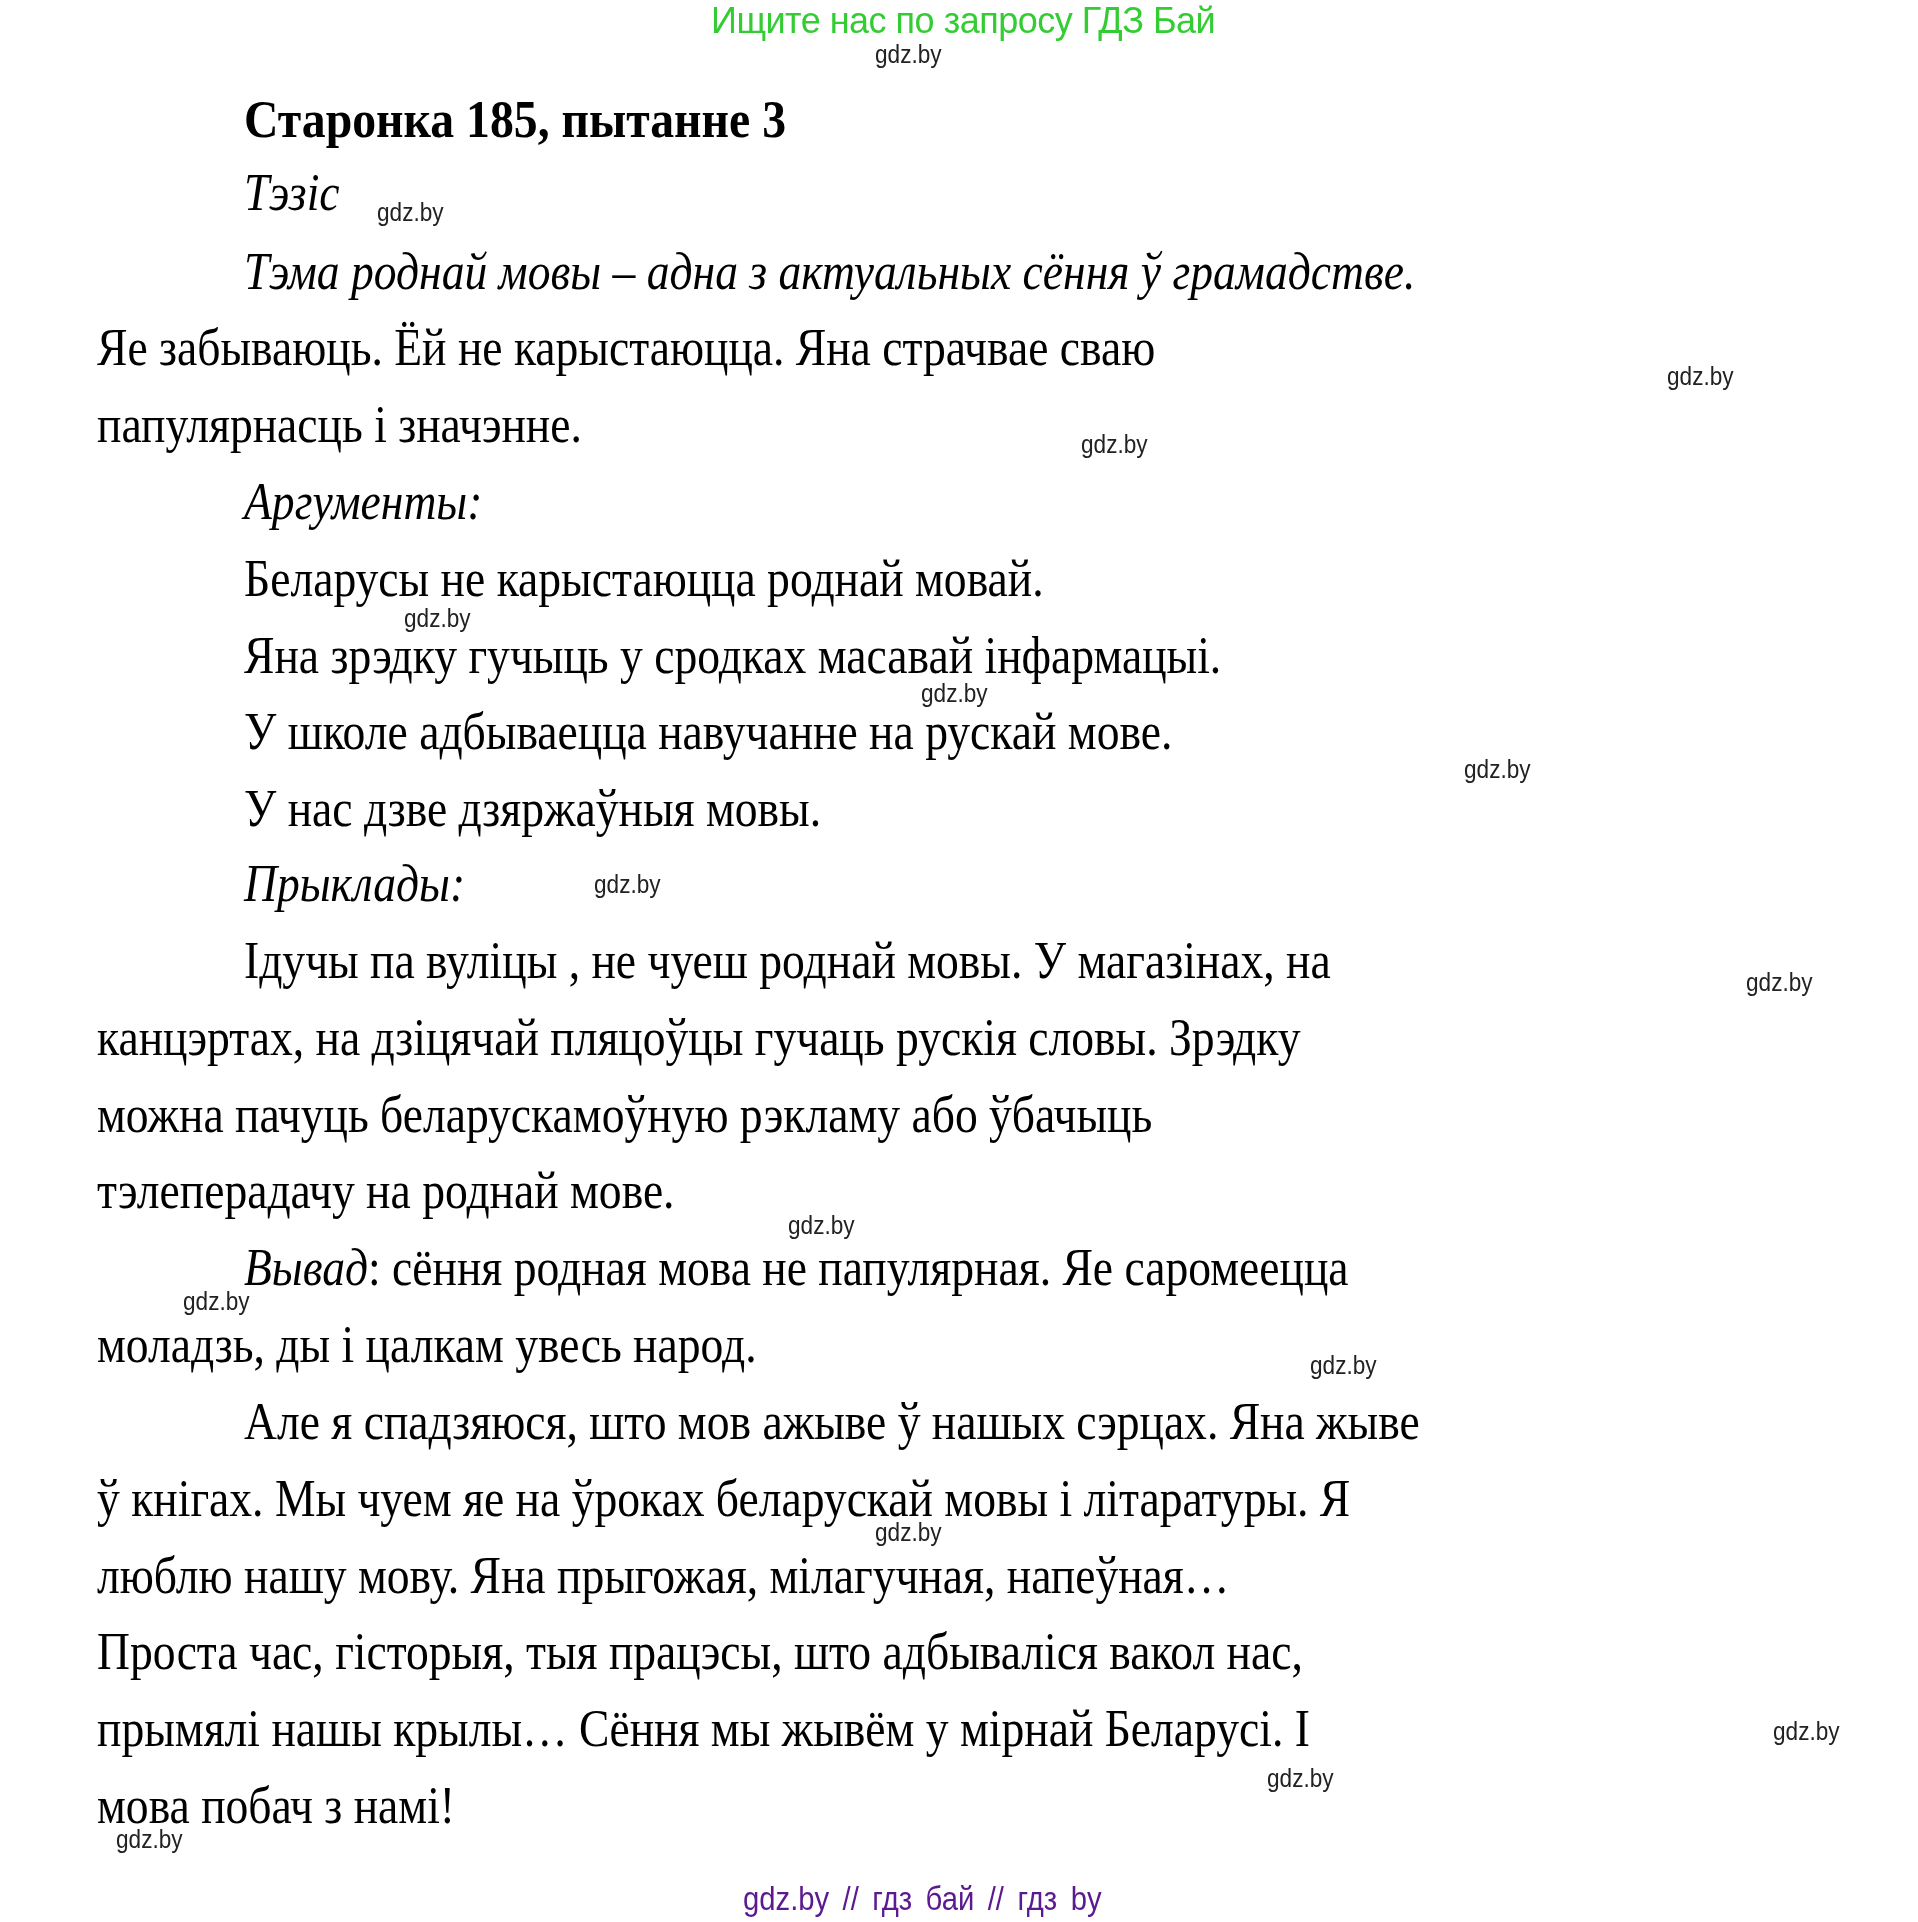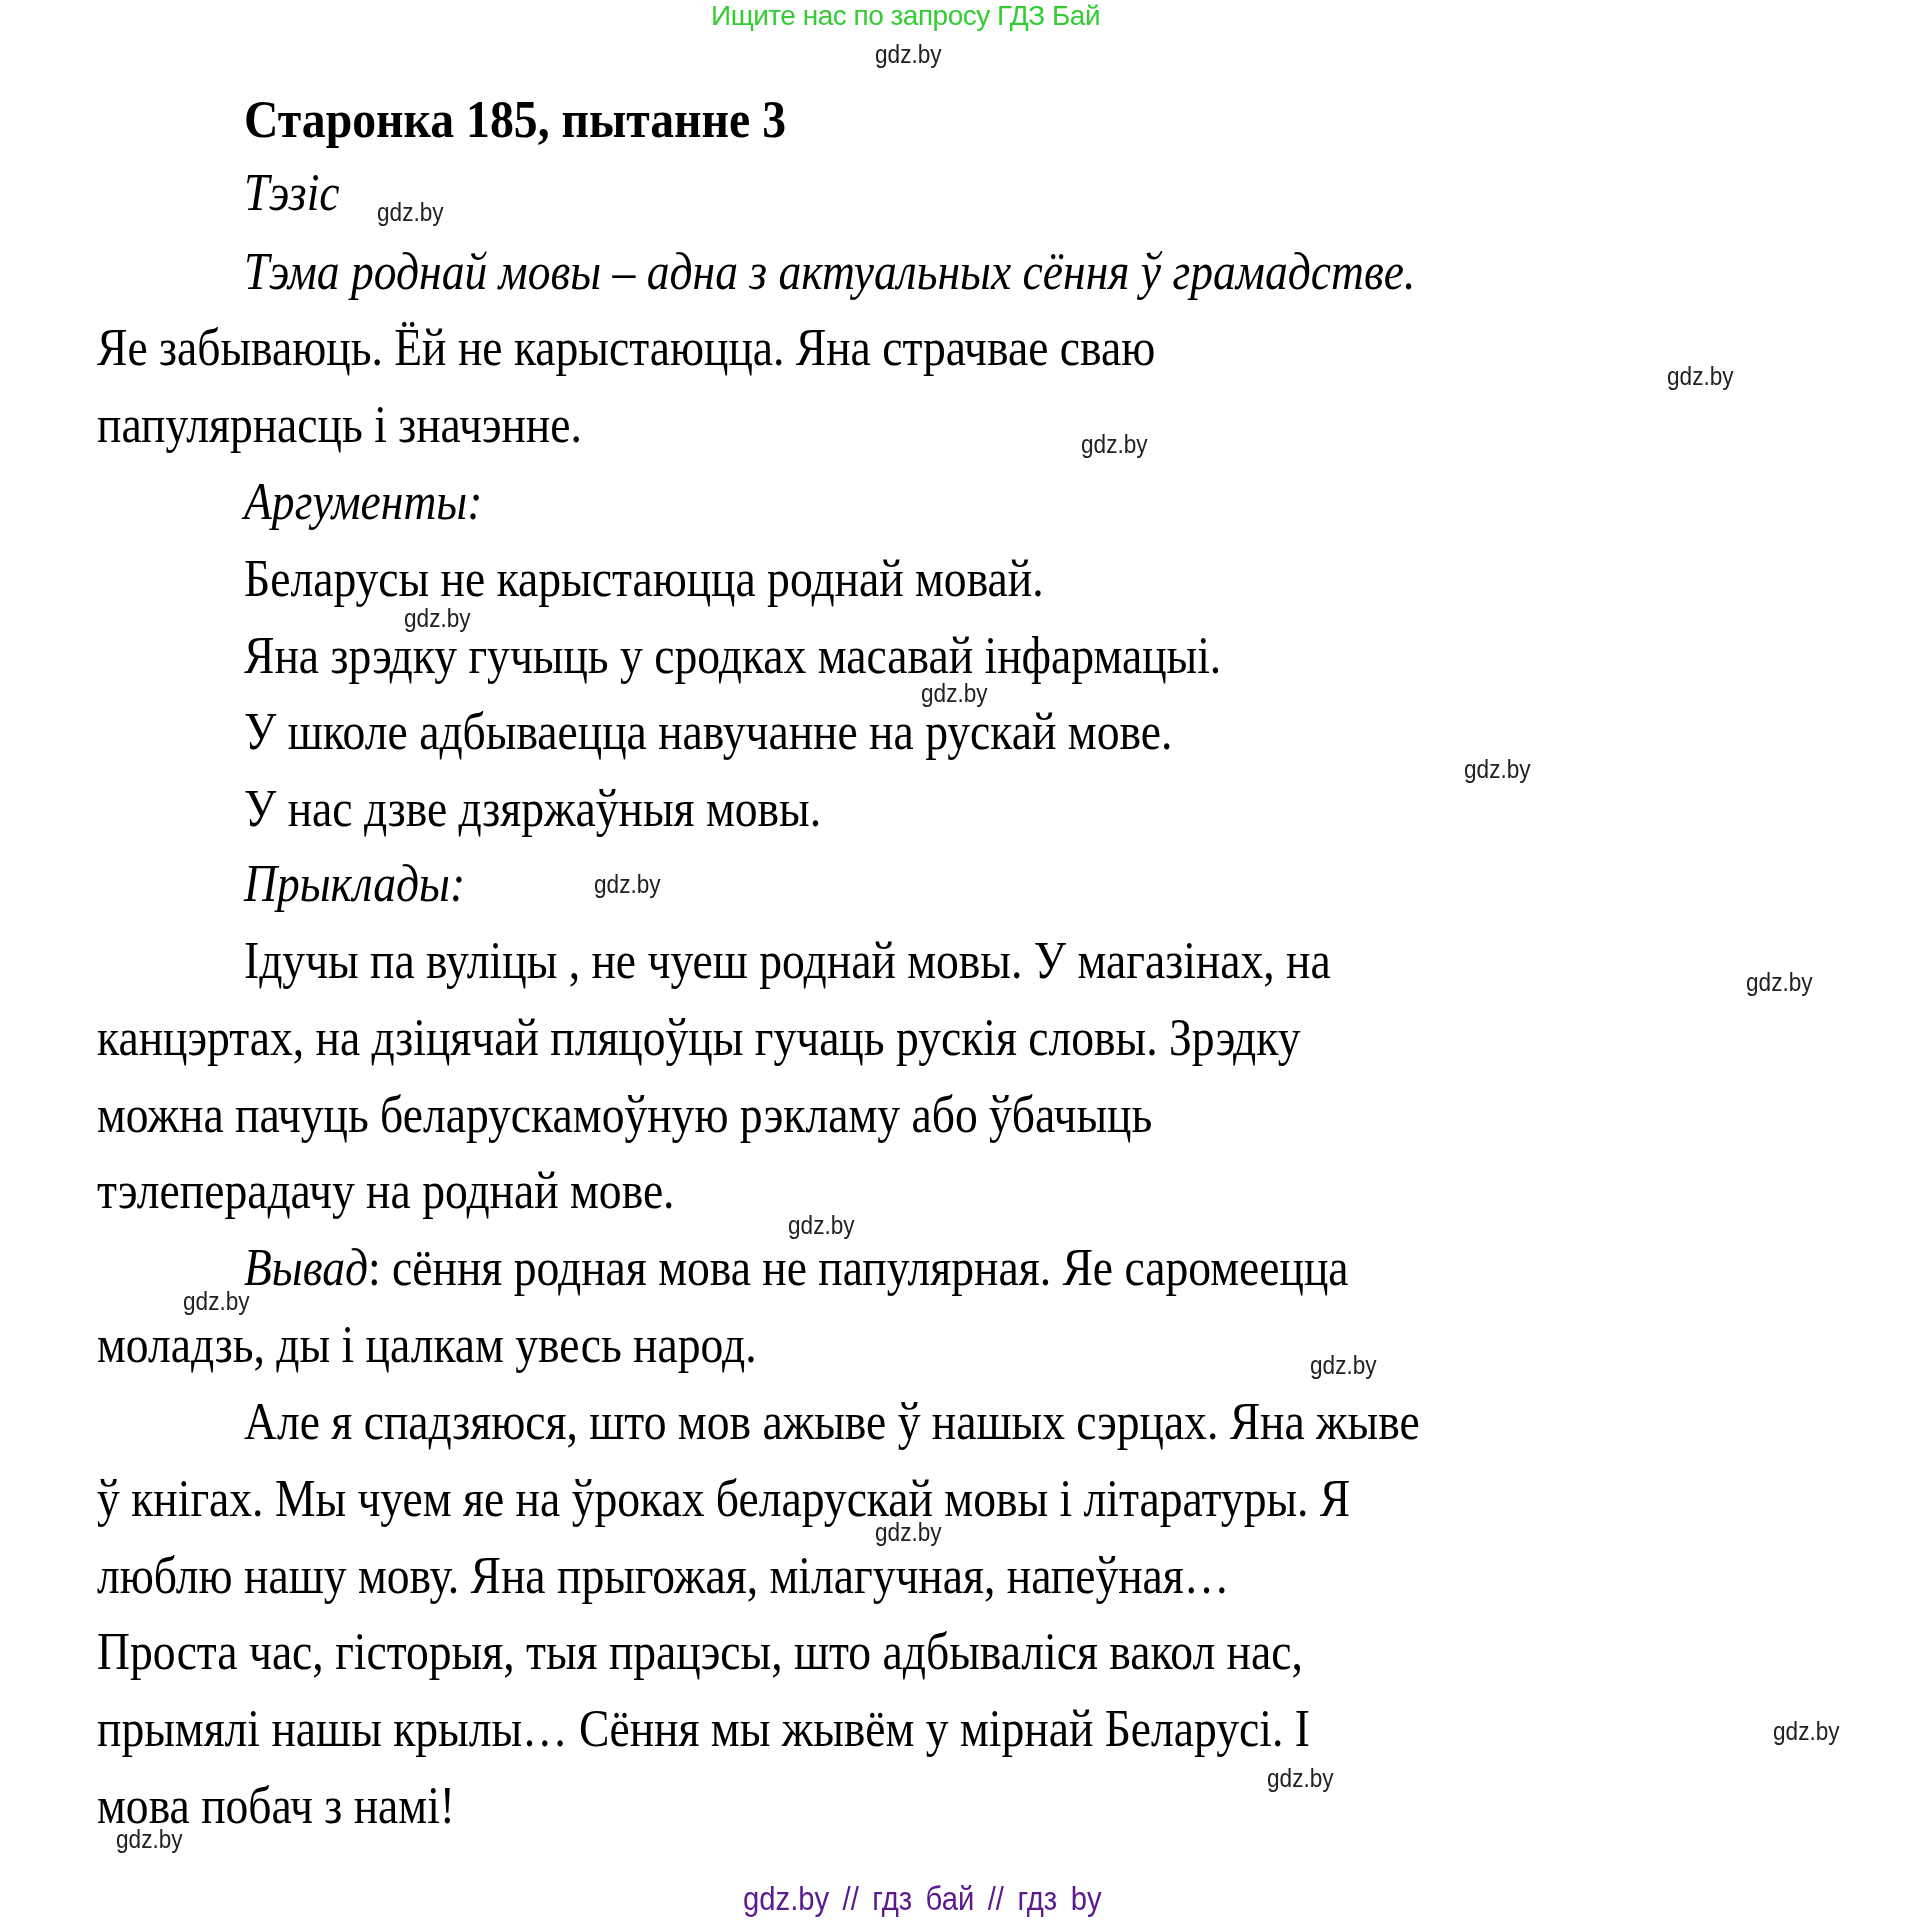--- a/index.html
+++ b/index.html
@@ -1,19 +1,19 @@
 <!DOCTYPE html>
 <html><head>
 <meta charset="utf-8">
 <style>
   html, body { margin: 0; padding: 0; background: #ffffff; }
   body { width: 1919px; height: 1923px; position: relative; overflow: hidden;
          font-family: "Liberation Serif", serif; color: #000; }
   .abs { position: absolute; white-space: nowrap; }
-  .banner { font-family: "Liberation Sans", sans-serif; color: #33cc33; font-size: 28px; top: 0px; left: 711px; letter-spacing: -0.5px; }
+  .banner { font-family: "Liberation Sans", sans-serif; color: #33cc33; font-size: 36px; top: 0px; left: 711px; letter-spacing: -0.5px; }
   .wm { font-family: "Liberation Sans", sans-serif; font-size: 26.6px; color: #222; transform: scaleX(0.85); transform-origin: left top; }
   .title { font-weight: bold; font-size: 53px; top: 89px; left: 244px; transform: scaleX(0.9); transform-origin: left top; }
   .line { font-size: 53px; transform: scaleX(0.86); transform-origin: left top; }
   .it { font-style: italic; }
   .footer { font-family: "Liberation Sans", sans-serif; color: #5b1a8f; font-size: 32.5px; top: 1881px; left: 743px; transform: scaleX(0.9); transform-origin: left top; word-spacing: 5.9px; }
 </style>
 </head>
 <body>
 
 <div class="abs banner">Ищите нас по запросу ГДЗ Бай</div>

